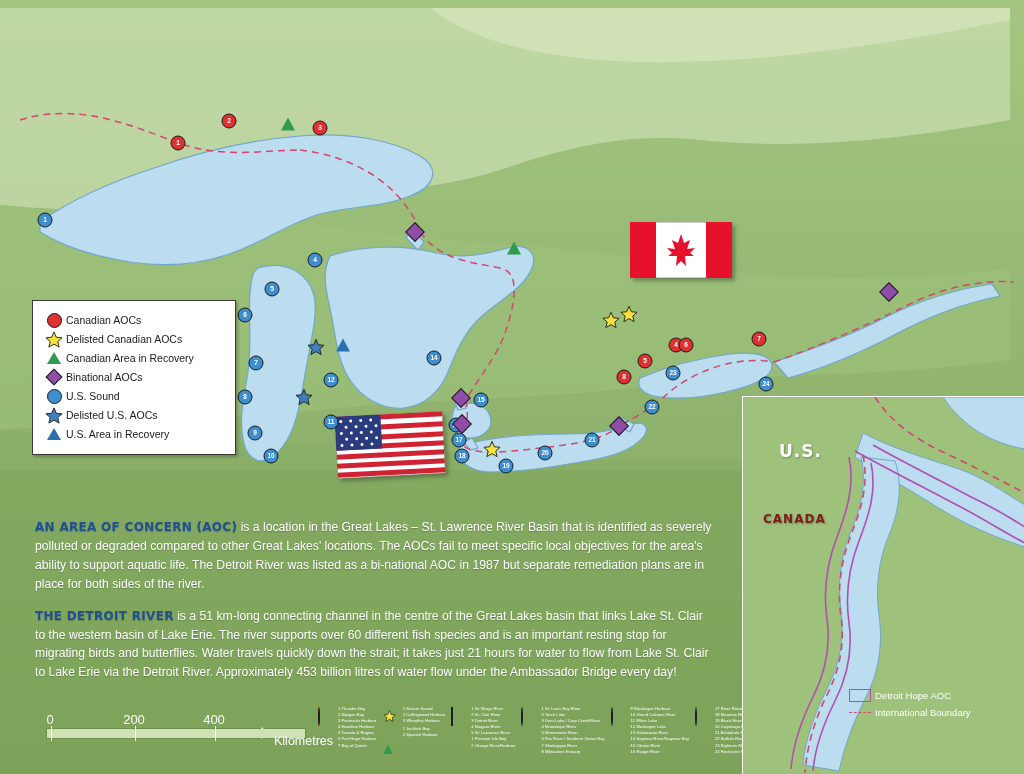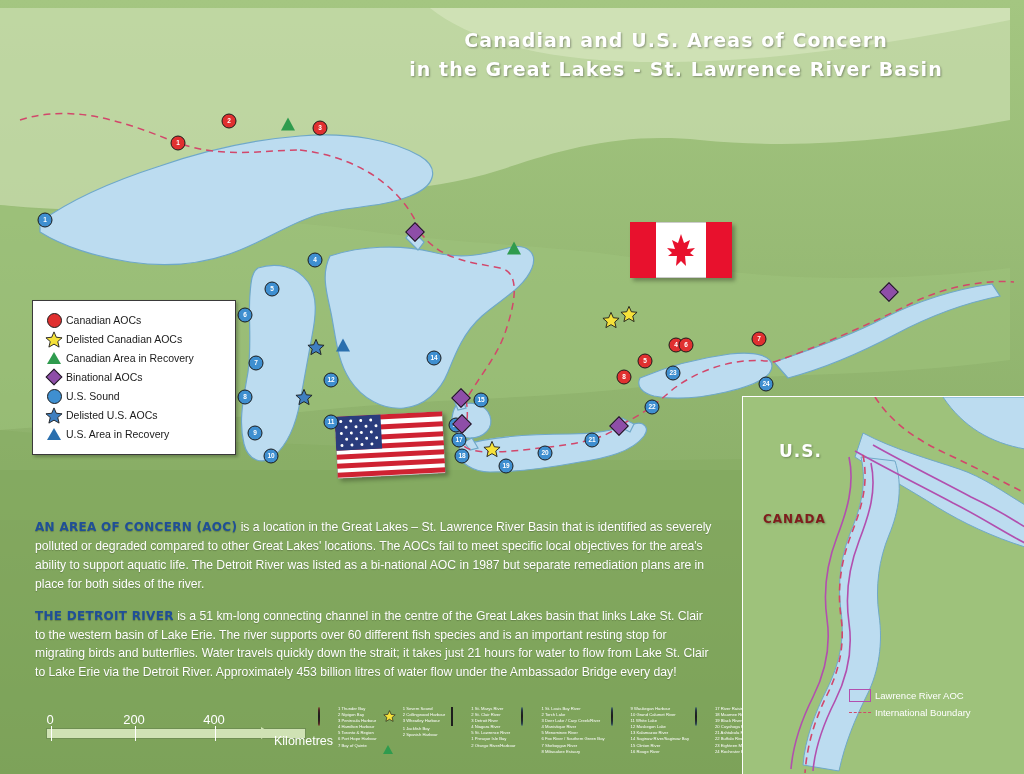--- a/index.html
+++ b/index.html
@@ -176,24 +176,20 @@
       <path d="M300,150 C350,156 398,180 420,230"></path>
       <path d="M420,232 C440,260 470,262 500,268 C520,272 516,300 506,330
                C498,356 478,378 466,400"></path>
       <path d="M466,400 C470,420 464,432 462,444 C470,456 506,452 540,448
                C580,444 608,438 622,424"></path>
       <path d="M622,424 C640,416 656,404 672,390 C700,368 740,356 774,362"></path>
       <path d="M774,362 C820,346 870,324 910,304 C950,284 990,280 1014,282"></path>
     </g>
   </svg>
 
-  <div id="title">
-    <span class="l1">Canadian and U.S. Areas of Concern</span>
-    <span class="l2">in the Great Lakes - St. Lawrence River Basin</span>
-  </div>
 
   <svg id="ca-flag" viewBox="0 0 102 56">
     <rect x="0" y="0" width="102" height="56" fill="#ffffff" stroke="#555" stroke-width="0.6"></rect>
     <rect x="0" y="0" width="26" height="56" fill="#e8112d"></rect>
     <rect x="76" y="0" width="26" height="56" fill="#e8112d"></rect>
     <path d="M51,12 L54,21 L60,18 L57,27 L65,26 L60,31 L64,34 L55,34 L56,44 L51,39 L46,44 L47,34 L38,34 L42,31 L37,26 L45,27 L42,18 L48,21 Z" fill="#e8112d"></path>
   </svg>
 
   <svg id="us-flag" viewBox="0 0 108 62">
     <rect x="0" y="0" width="108" height="62" fill="#ffffff" stroke="#555" stroke-width="0.6"></rect>
@@ -473,21 +469,21 @@
       <path d="M120,58 C126,88 118,112 108,138 C98,164 94,192 98,220
                C102,248 96,274 84,298 C72,322 64,348 62,376" fill="none" stroke="#d2476b" stroke-width="1.6" stroke-dasharray="7,5"></path>
     </svg>
     <div class="lbl-us">U.S.</div>
     <div class="lbl-ca">CANADA</div>
     <div id="inset-legend">
       <div class="row">
         <span class="sym">
             <span class="sw-aoc"></span>
           </span>
-        <span class="lbl">Lawrence River AOC</span>
+        <span class="lbl">Detroit Hope AOC</span>
       </div>
       <div class="row">
         <span class="sym">
             <span class="sw-bnd"></span>
           </span>
         <span class="lbl">International Boundary</span>
       </div>
     </div>
   </div>
 

